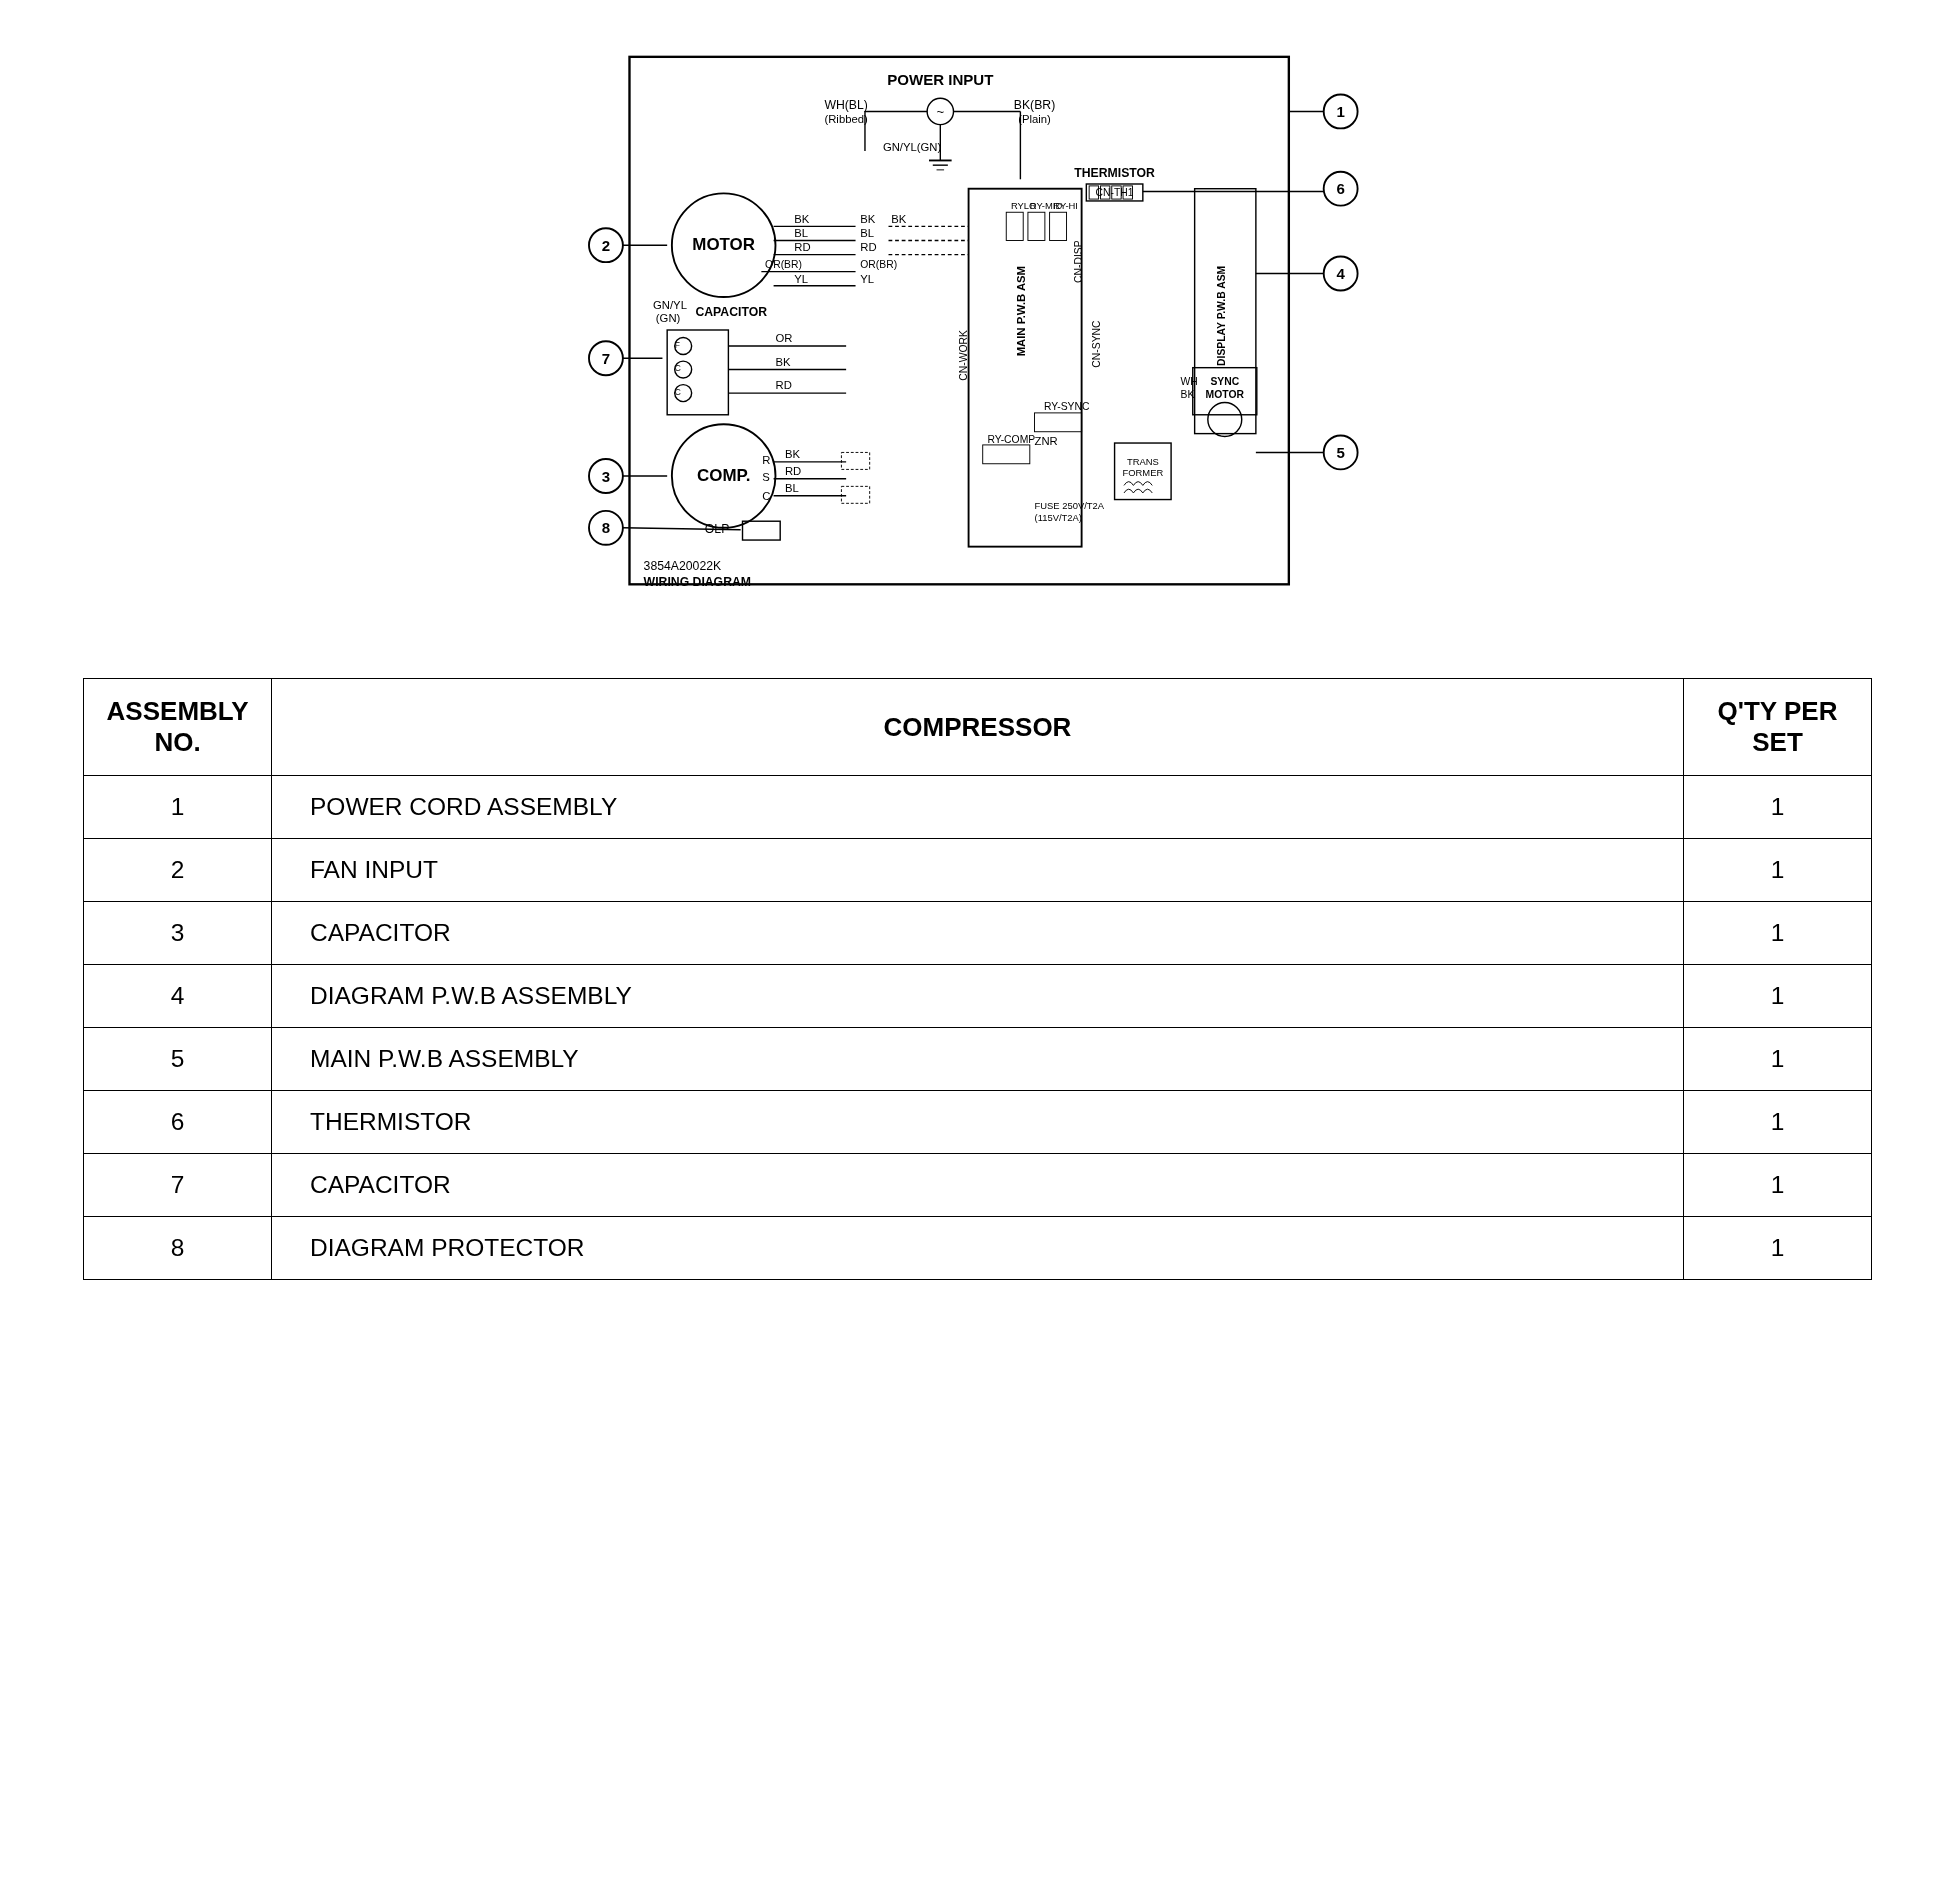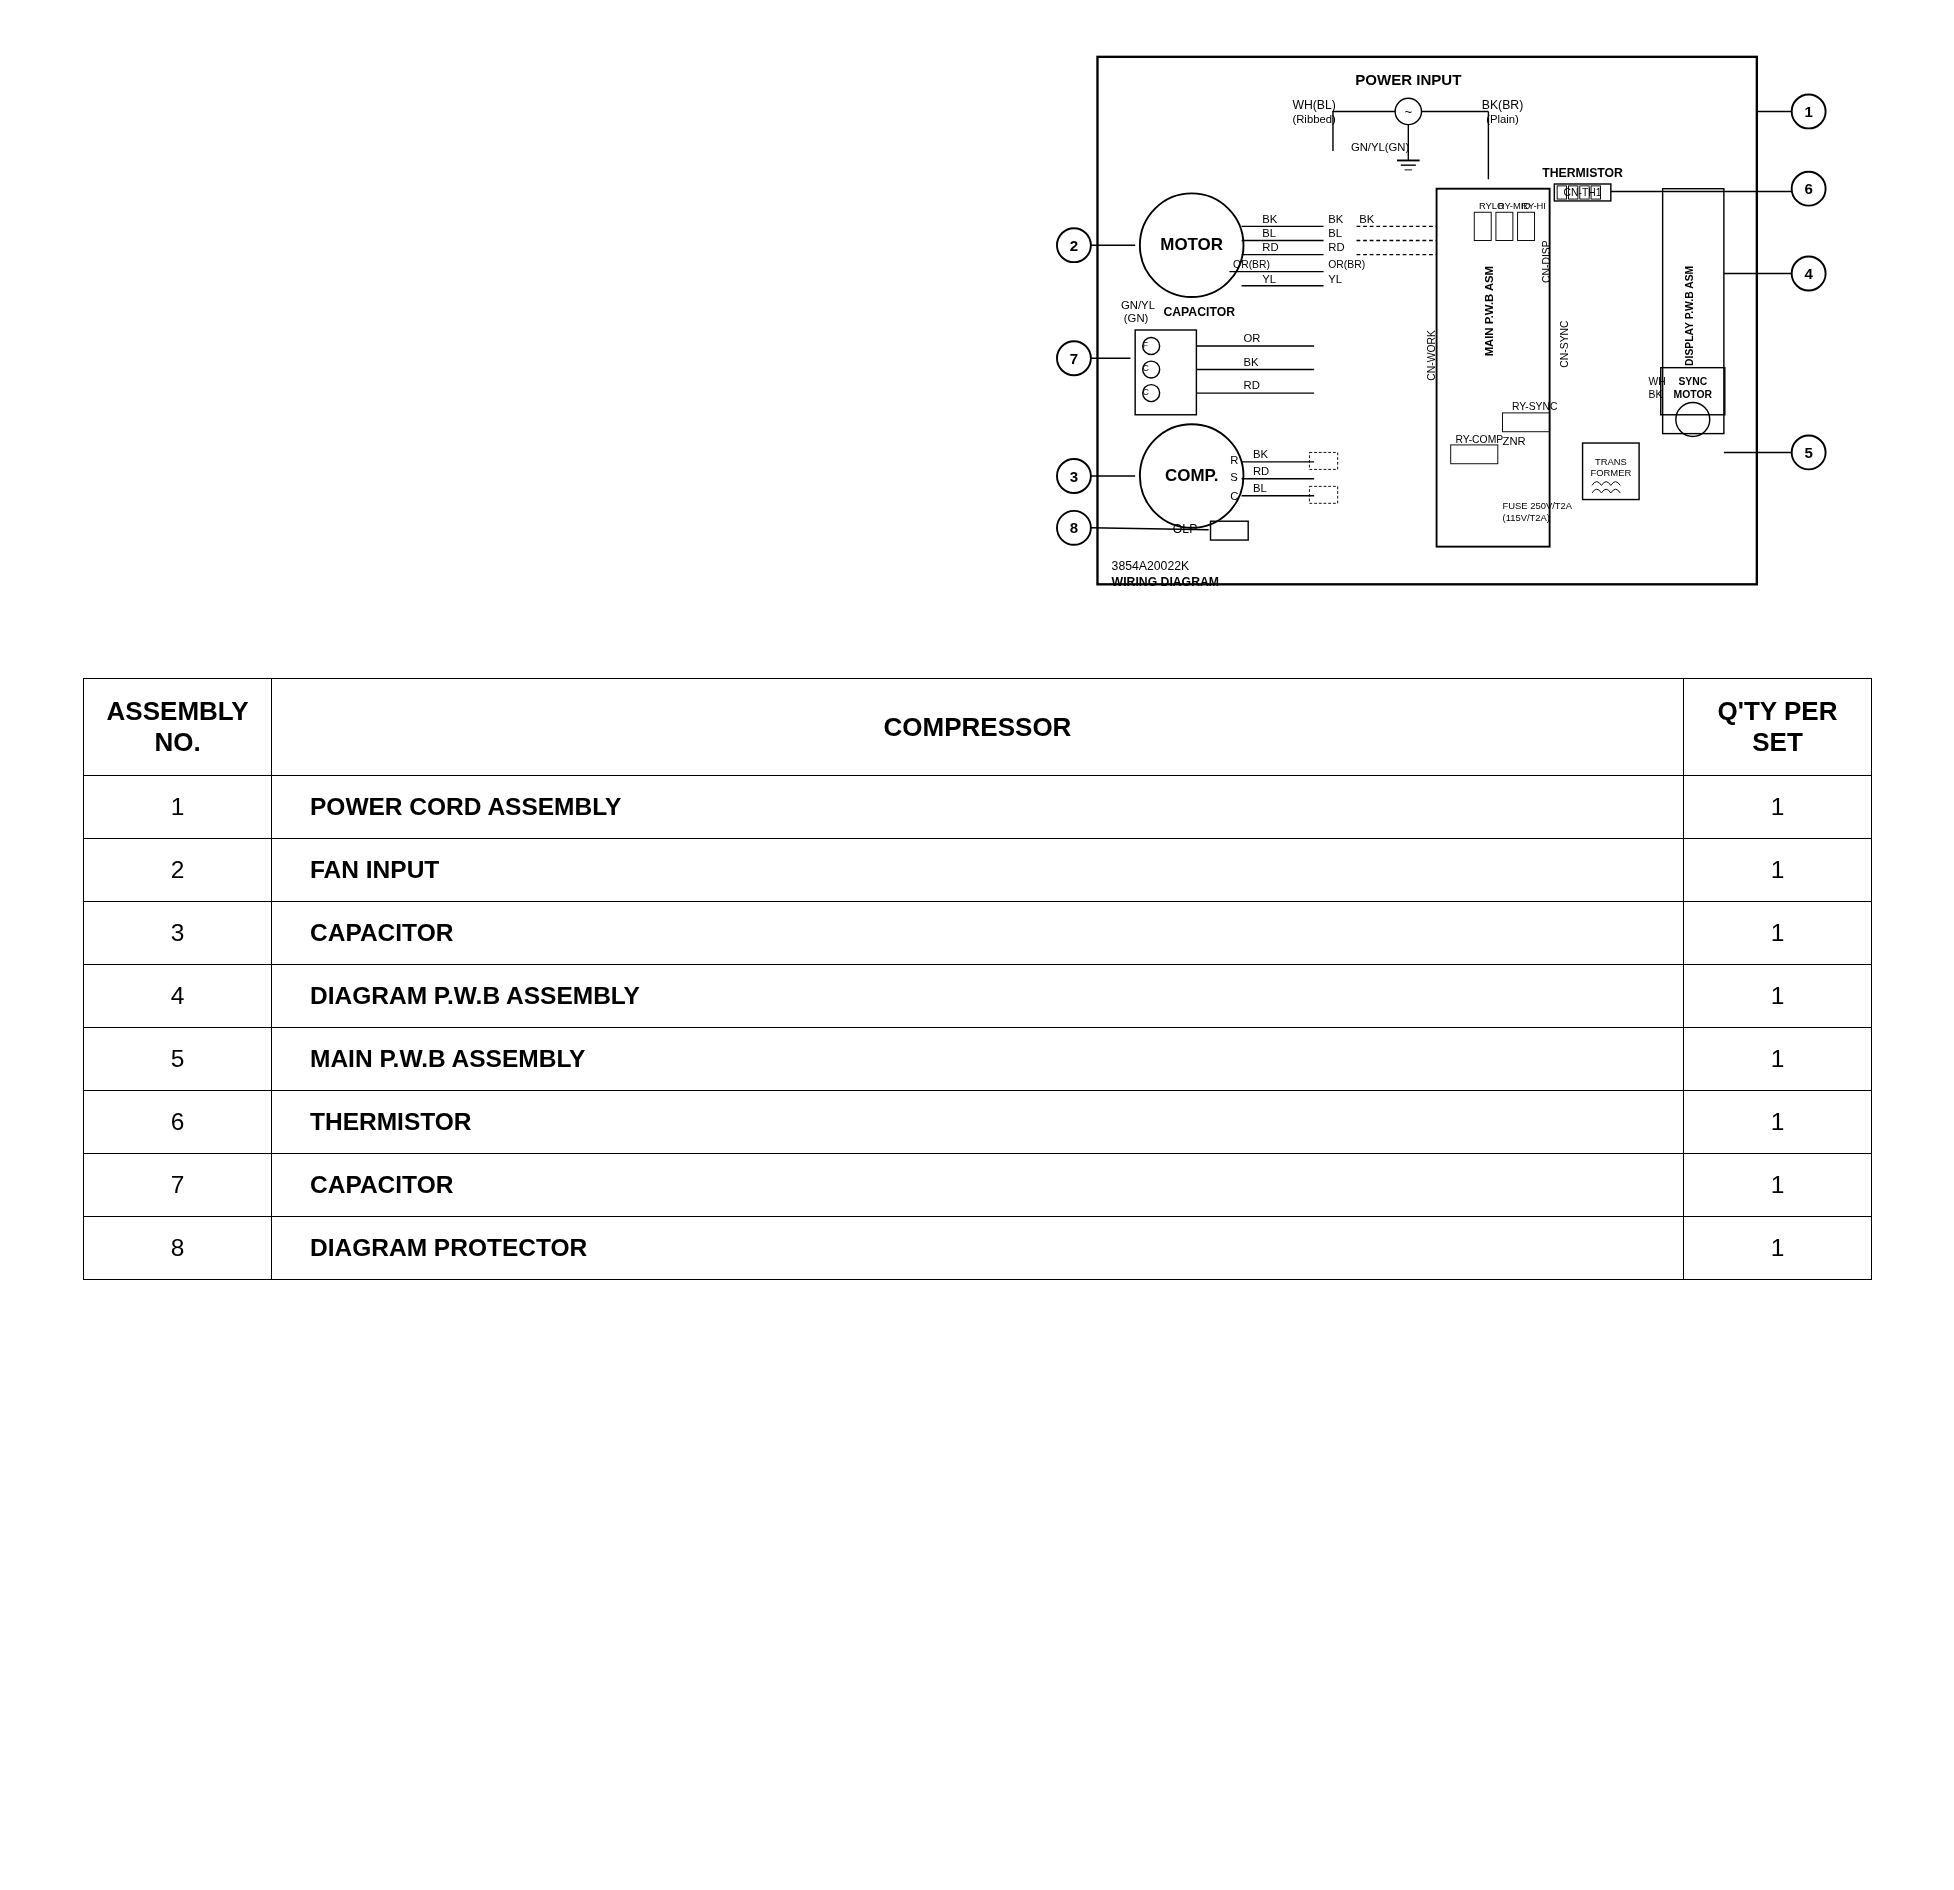--- a/index.html
+++ b/index.html
@@ -8,21 +8,21 @@
       font-family: Arial, Helvetica, sans-serif;
       width: 1955px;
       min-height: 1891px;
       padding: 38px;
     }
 
     
     .diagram-section {
       width: 100%;
       display: flex;
-      justify-content: flex-end;
+      justify-content: center;
       margin-bottom: 56px;
       position: relative;
     }
 
     
     .wiring-svg {
       display: block;
       margin: 0 auto;
     }
 
@@ -46,21 +46,20 @@
     }
 
     .parts-table thead tr th {
       font-weight: bold;
       font-size: 26px;
     }
 
     .parts-table tbody td:nth-child(2) {
       text-align: left;
       padding-left: 38px;
-      font-weight: bold;
     }
 
     .parts-table tbody td {
       font-size: 24.5px;
     }
 
     .col-location { width: 188px; }
     .col-description { }
     .col-qty { width: 188px; }
   </style>

